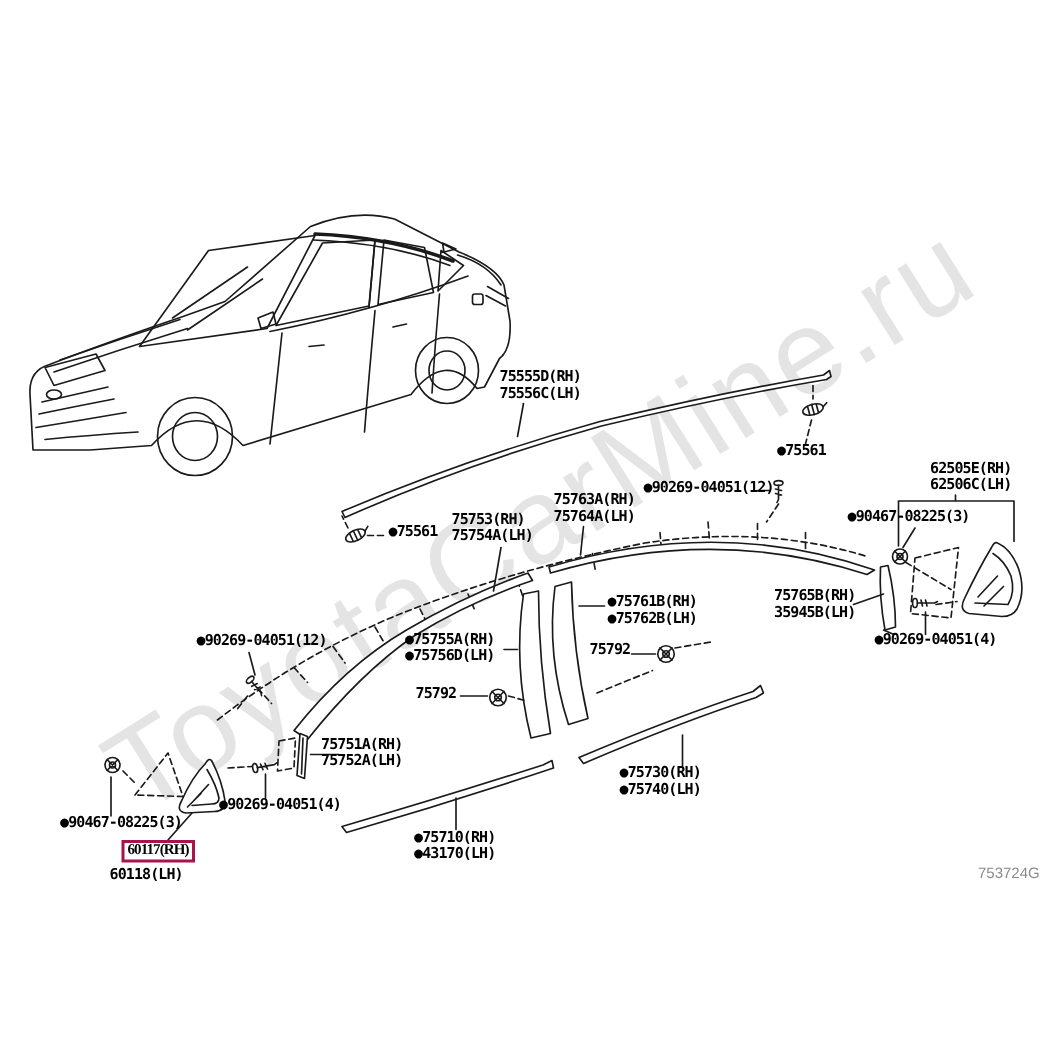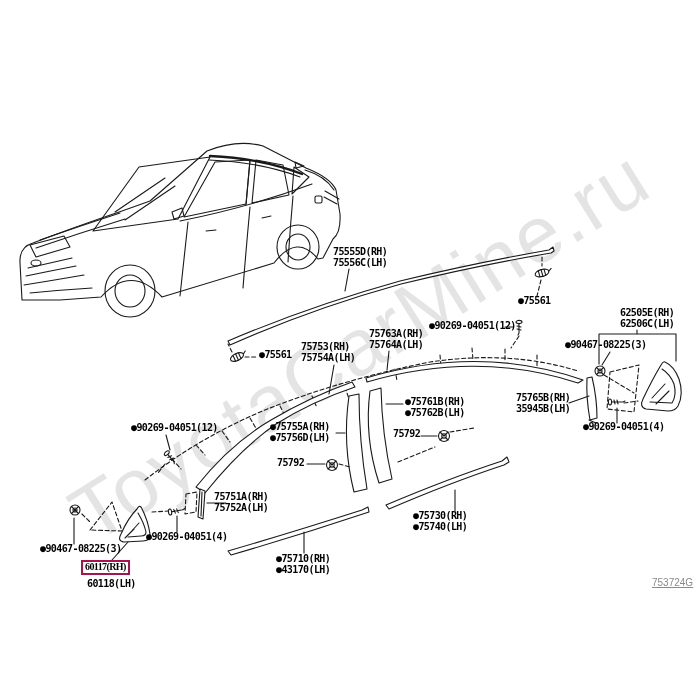--- a/index.html
+++ b/index.html
@@ -12,21 +12,21 @@
   #art{position:absolute;left:0;top:0;z-index:2;}
   .lbl{position:absolute;white-space:nowrap;z-index:3;color:#000;
        font:bold 10px "DejaVu Sans Mono",monospace;letter-spacing:-0.6px;}
   .ln{display:block;line-height:10.5px;}
   .hlbox{display:inline-block;border:2px solid #A8134E;padding:0 2px;margin-left:-4px;}
   #legend{position:absolute;left:564px;top:135px;z-index:3;
           font:10px "Liberation Sans",sans-serif;color:#111;}
   .legend-row{line-height:14px;white-space:nowrap;}
   .bullet{font-size:9px;margin-right:5px;}
   #code{position:absolute;left:652px;top:577px;z-index:3;color:#8a8a8a;
-        font:10px "Liberation Sans",sans-serif;text-decoration:underline;}
+        font:10px "Liberation Sans",sans-serif;}
   svg .s{stroke:#1a1a1a;stroke-width:1.1;fill:none;stroke-linecap:round;stroke-linejoin:round;}
   svg .sw{stroke:#1a1a1a;stroke-width:1.1;fill:#fff;stroke-linejoin:round;}
   svg .dash{stroke-dasharray:4 2.6;}
   svg .thick{stroke-width:2.4;}
 </style>
 </head>
 <body>
 
 <div id="page">
 
@@ -258,21 +258,21 @@
   </div>
 
   <div class="lbl" style="left:40px;top:544px">
     <span class="ln">●90467-08225(3)</span>
   </div>
 
   <div class="lbl" style="left:85px;top:560px">
     <span class="ln hlbox" style="border-color: rgb(168, 19, 78); font-family: Liberation Serif, serif;">60117(RH)</span>
   </div>
 
-  <div class="lbl" style="left:87px;top:579px">
+  <div class="lbl" style="left:73px;top:579px">
     <span class="ln">60118(LH)</span>
   </div>
 
   <div class="lbl" style="left:276px;top:554px">
     <span class="ln">●75710(RH)</span>
     <span class="ln">●43170(LH)</span>
   </div>
 
 
   <div id="code">753724G</div>

